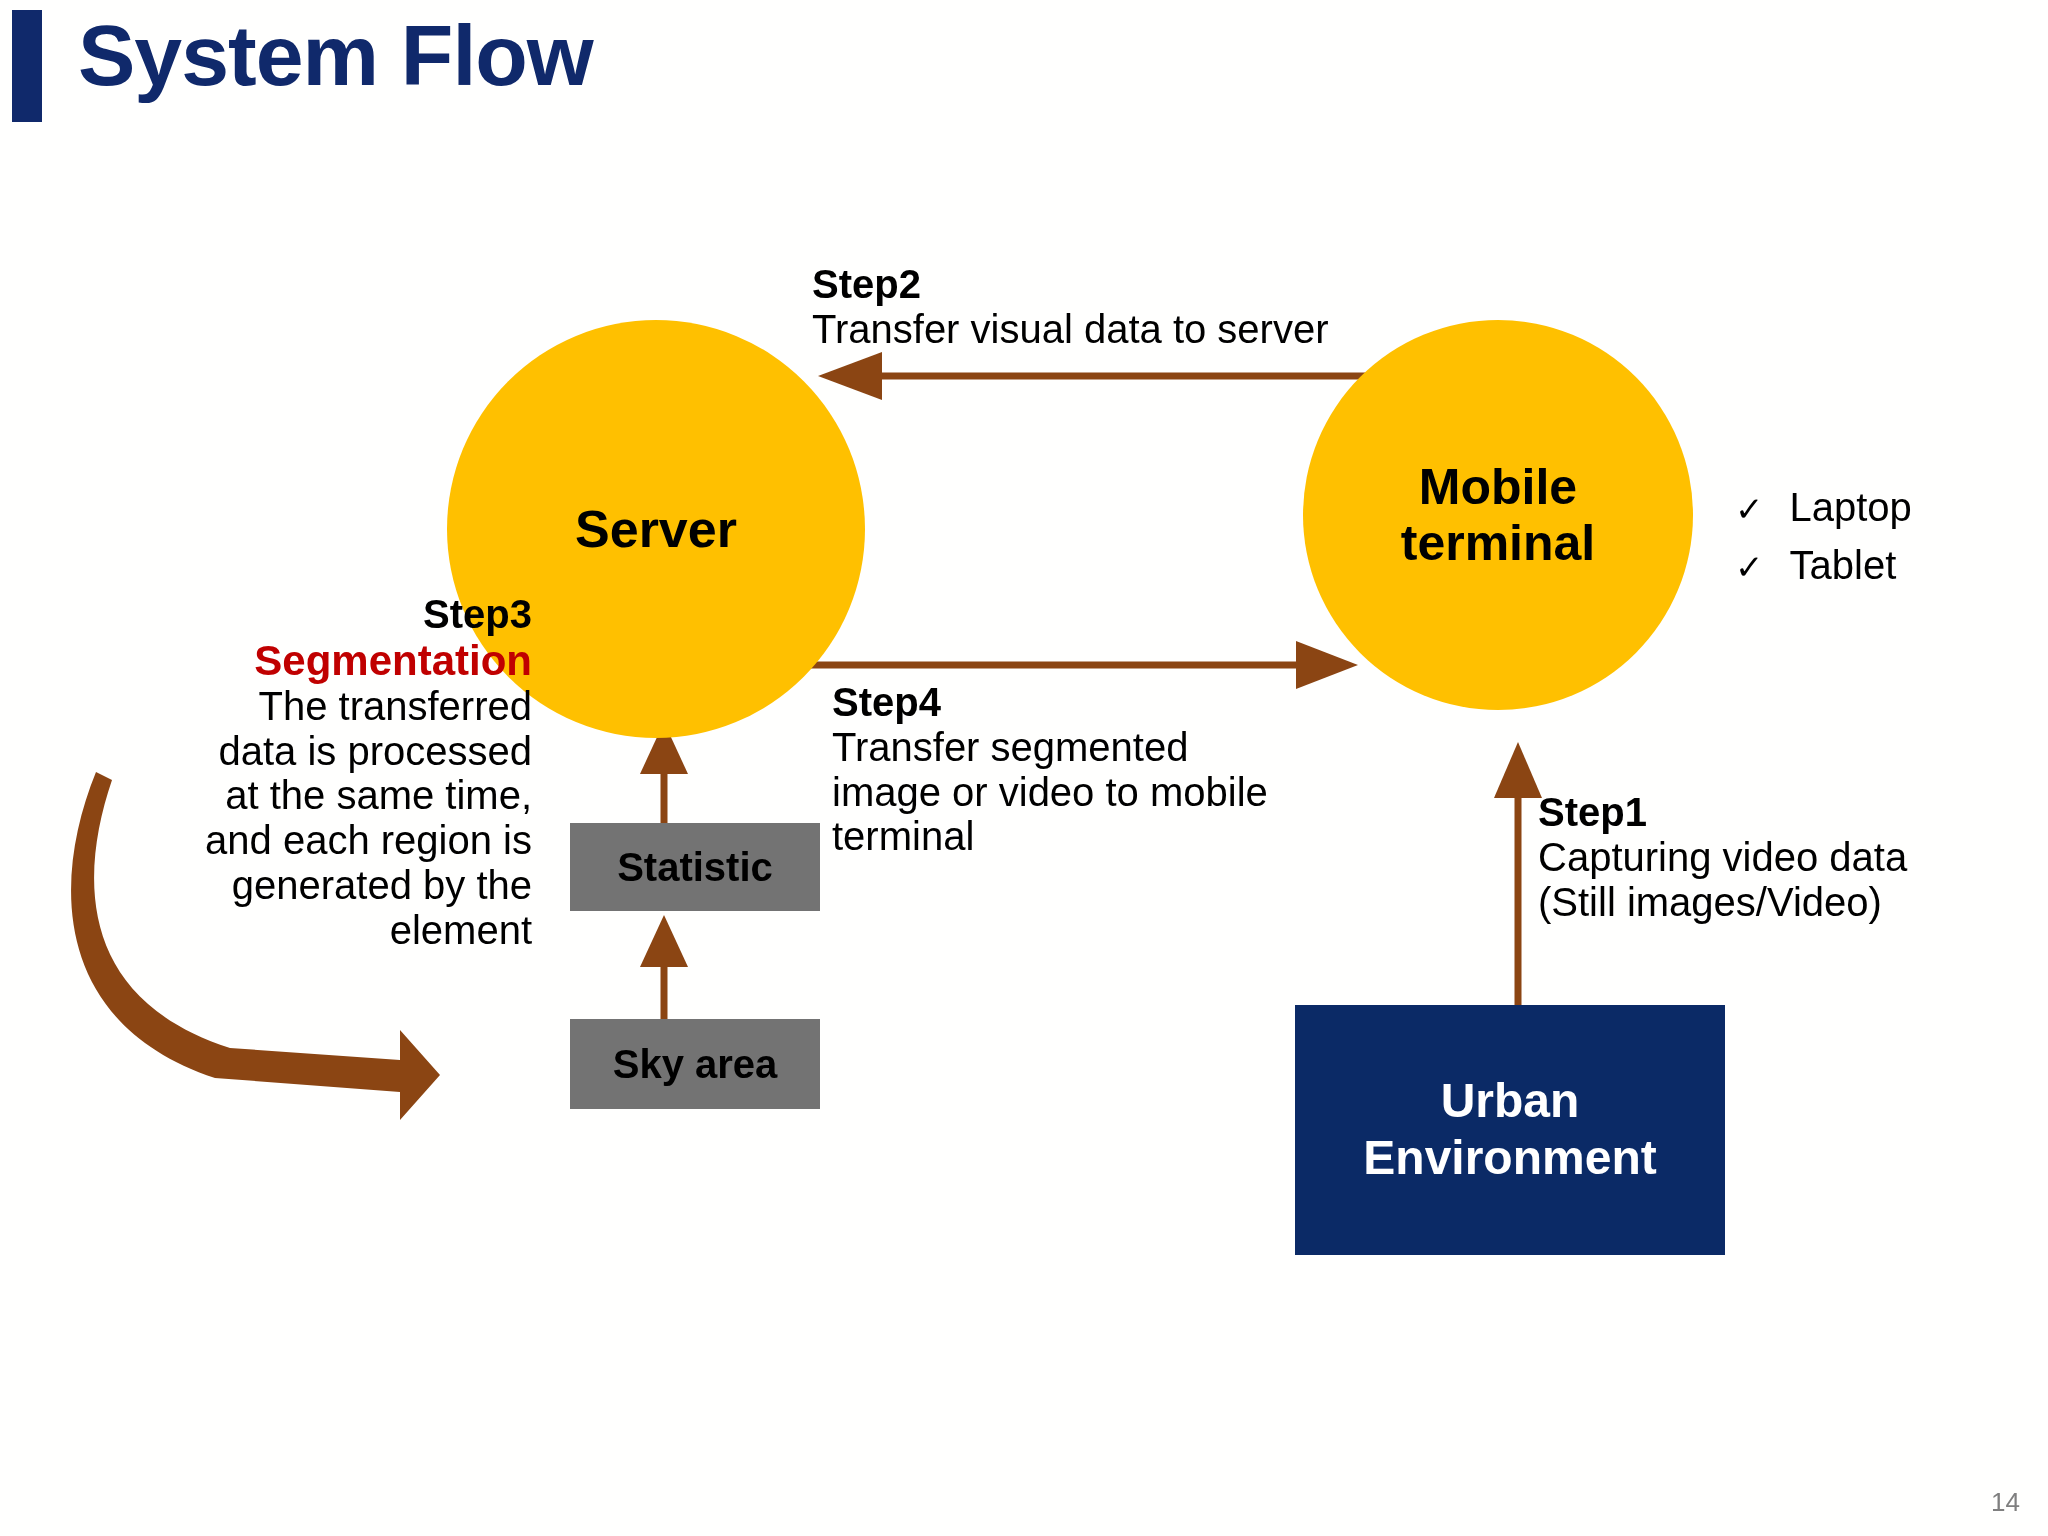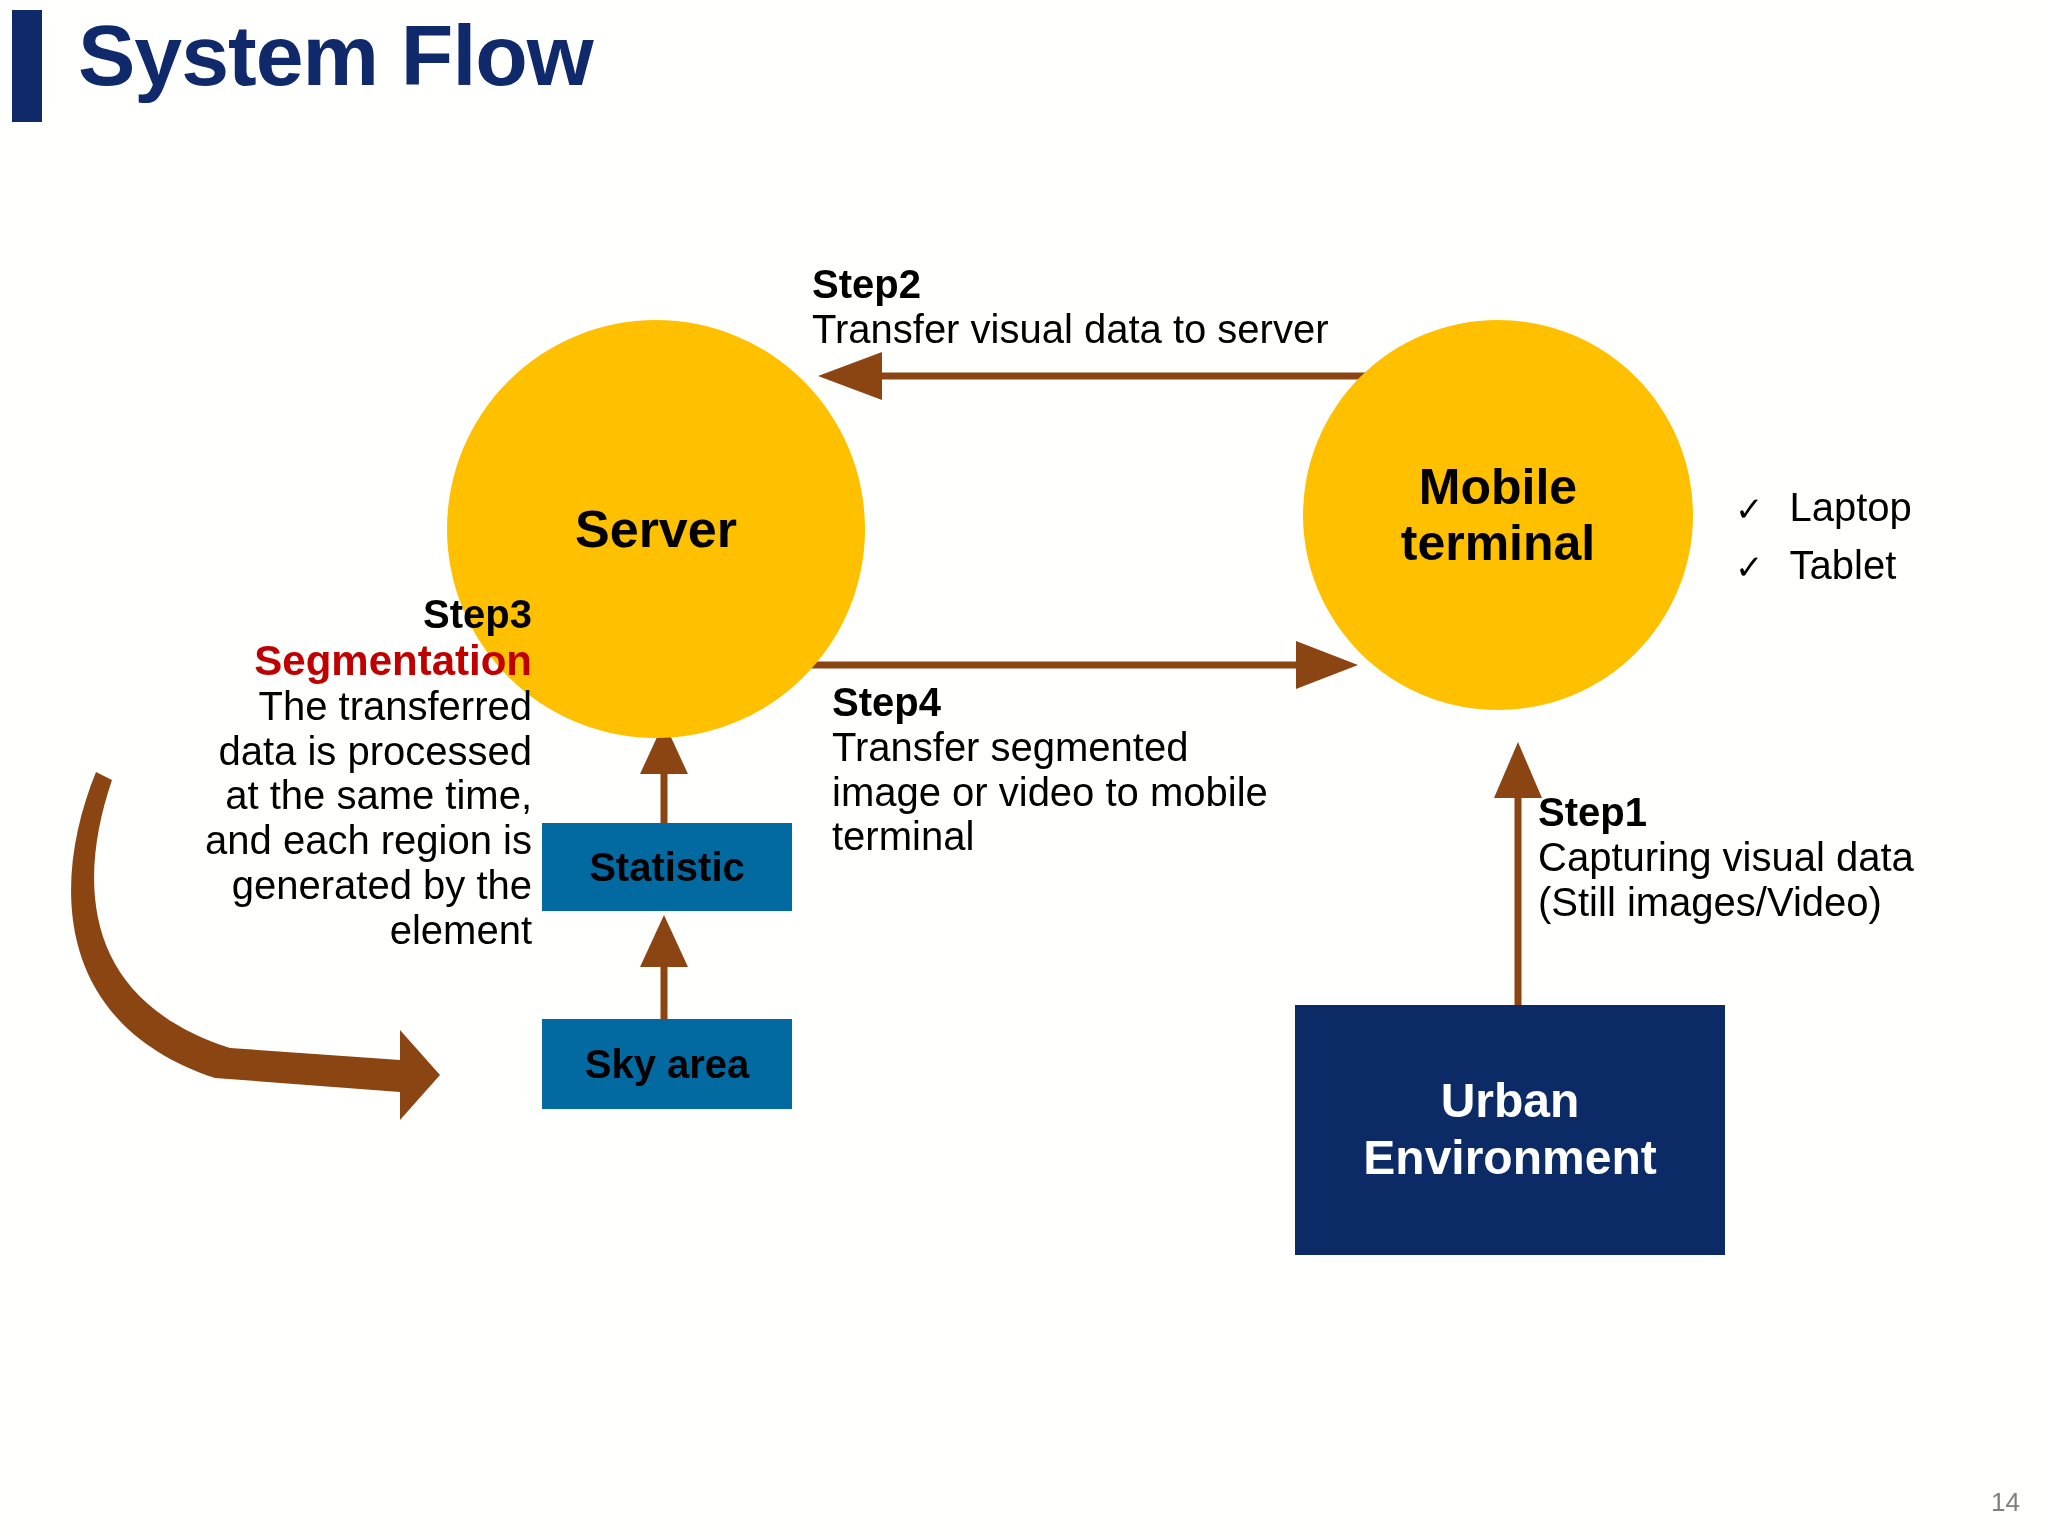--- a/index.html
+++ b/index.html
@@ -62,27 +62,28 @@
     top: 320px;
     width: 390px;
     height: 390px;
     font-size: 50px;
     line-height: 1.12;
   }
 
   
   .yellow-box {
     position: absolute;
-    background: #0369a1;
+    background: #737373;
     display: flex;
     align-items: center;
     justify-content: center;
     color: #000000;
     font-weight: bold;
     font-size: 40px;
+    margin-left: 28px;
   }
   #statistic-box {
     left: 542px;
     top: 823px;
     width: 250px;
     height: 88px;
   }
   #sky-area-box {
     left: 542px;
     top: 1019px;
@@ -261,19 +262,19 @@
     <div class="step-body">The transferred</div>
     <div class="step-body">data is processed</div>
     <div class="step-body">at the same time,</div>
     <div class="step-body">and each region is</div>
     <div class="step-body">generated by the</div>
     <div class="step-body">element</div>
   </div>
 
   <div id="step1-block" class="text-block">
     <div class="step-head">Step1</div>
-    <div class="step-body">Capturing visual data</div>
+    <div class="step-body">Capturing video data</div>
     <div class="step-body">(Still images/Video)</div>
   </div>
 
   <div id="page-number">14</div>
 
 </div>
 
 </body></html>

